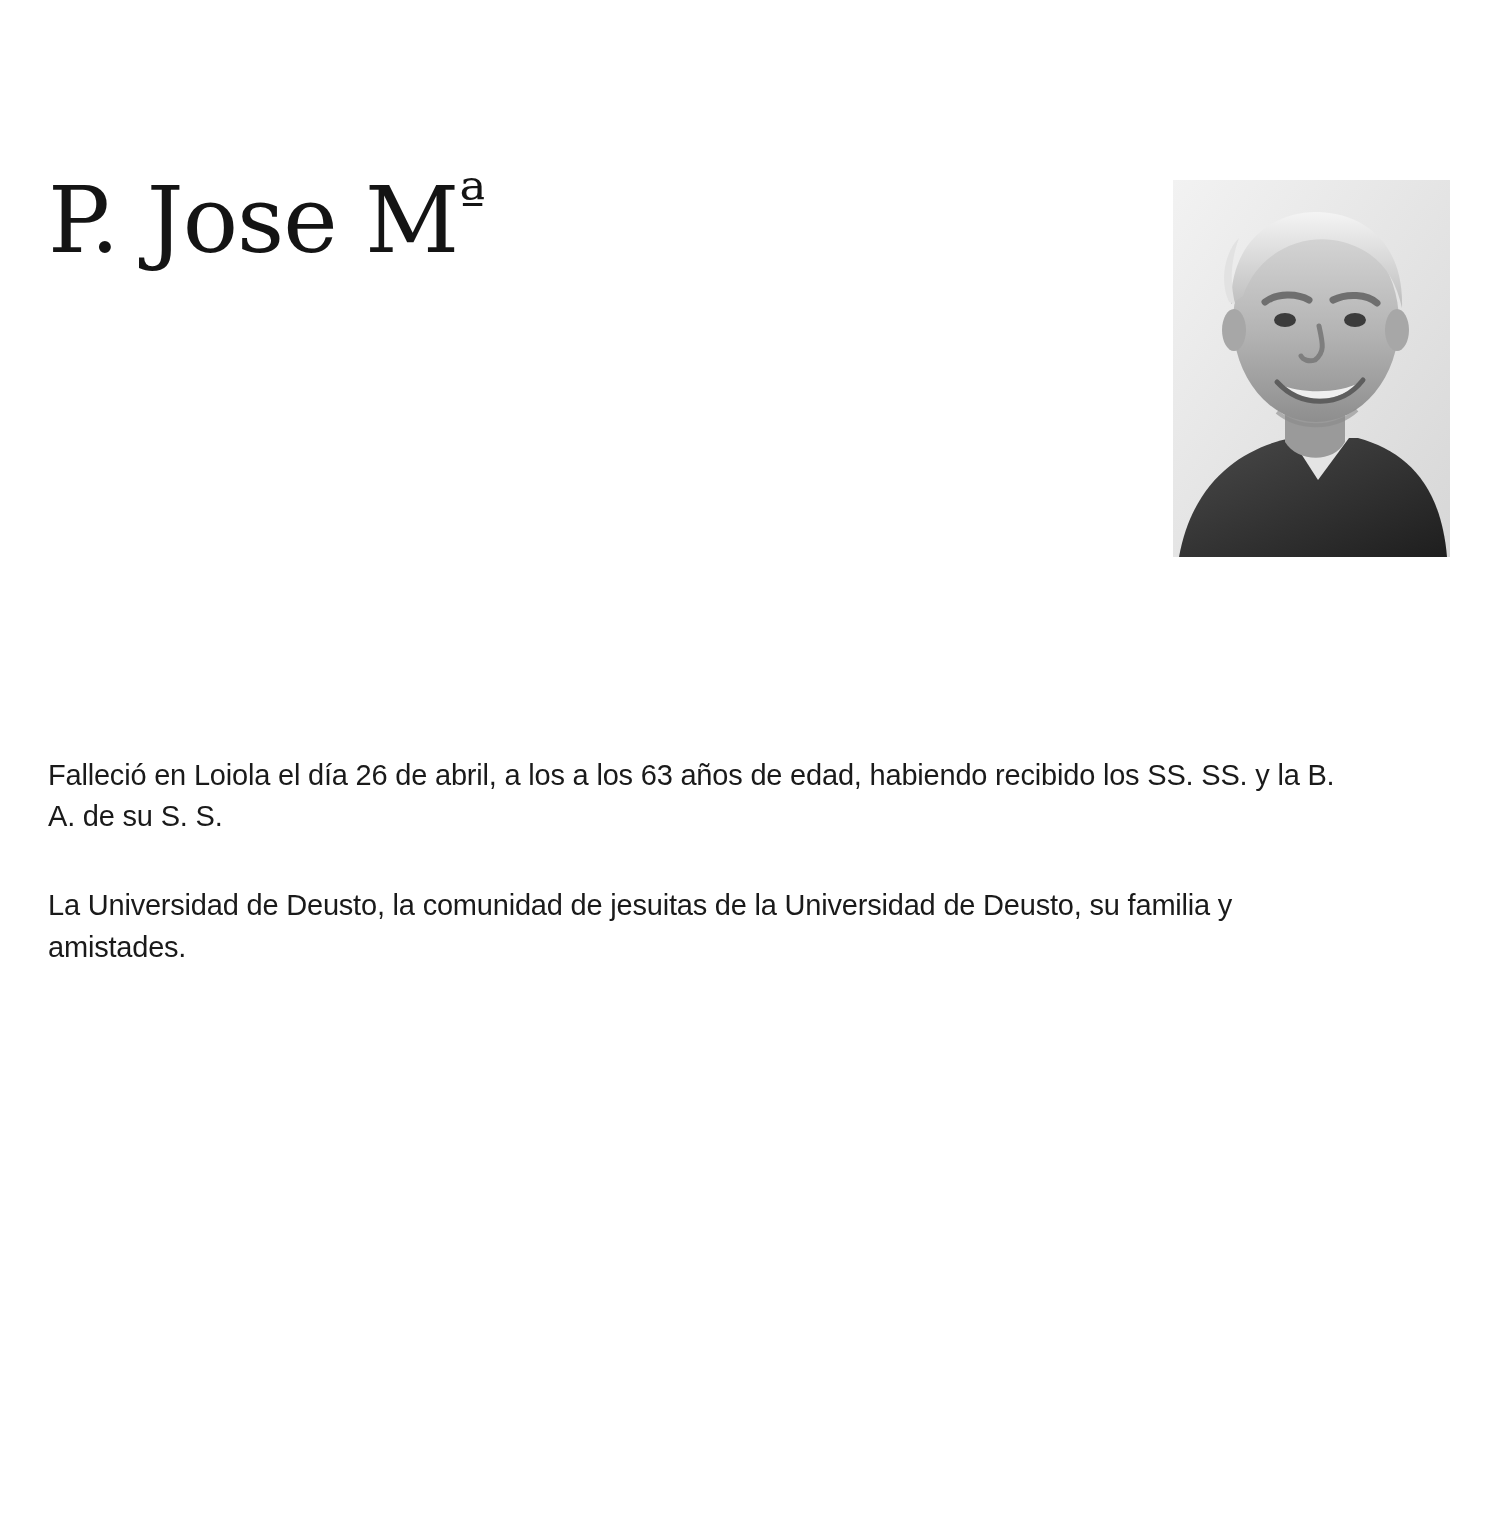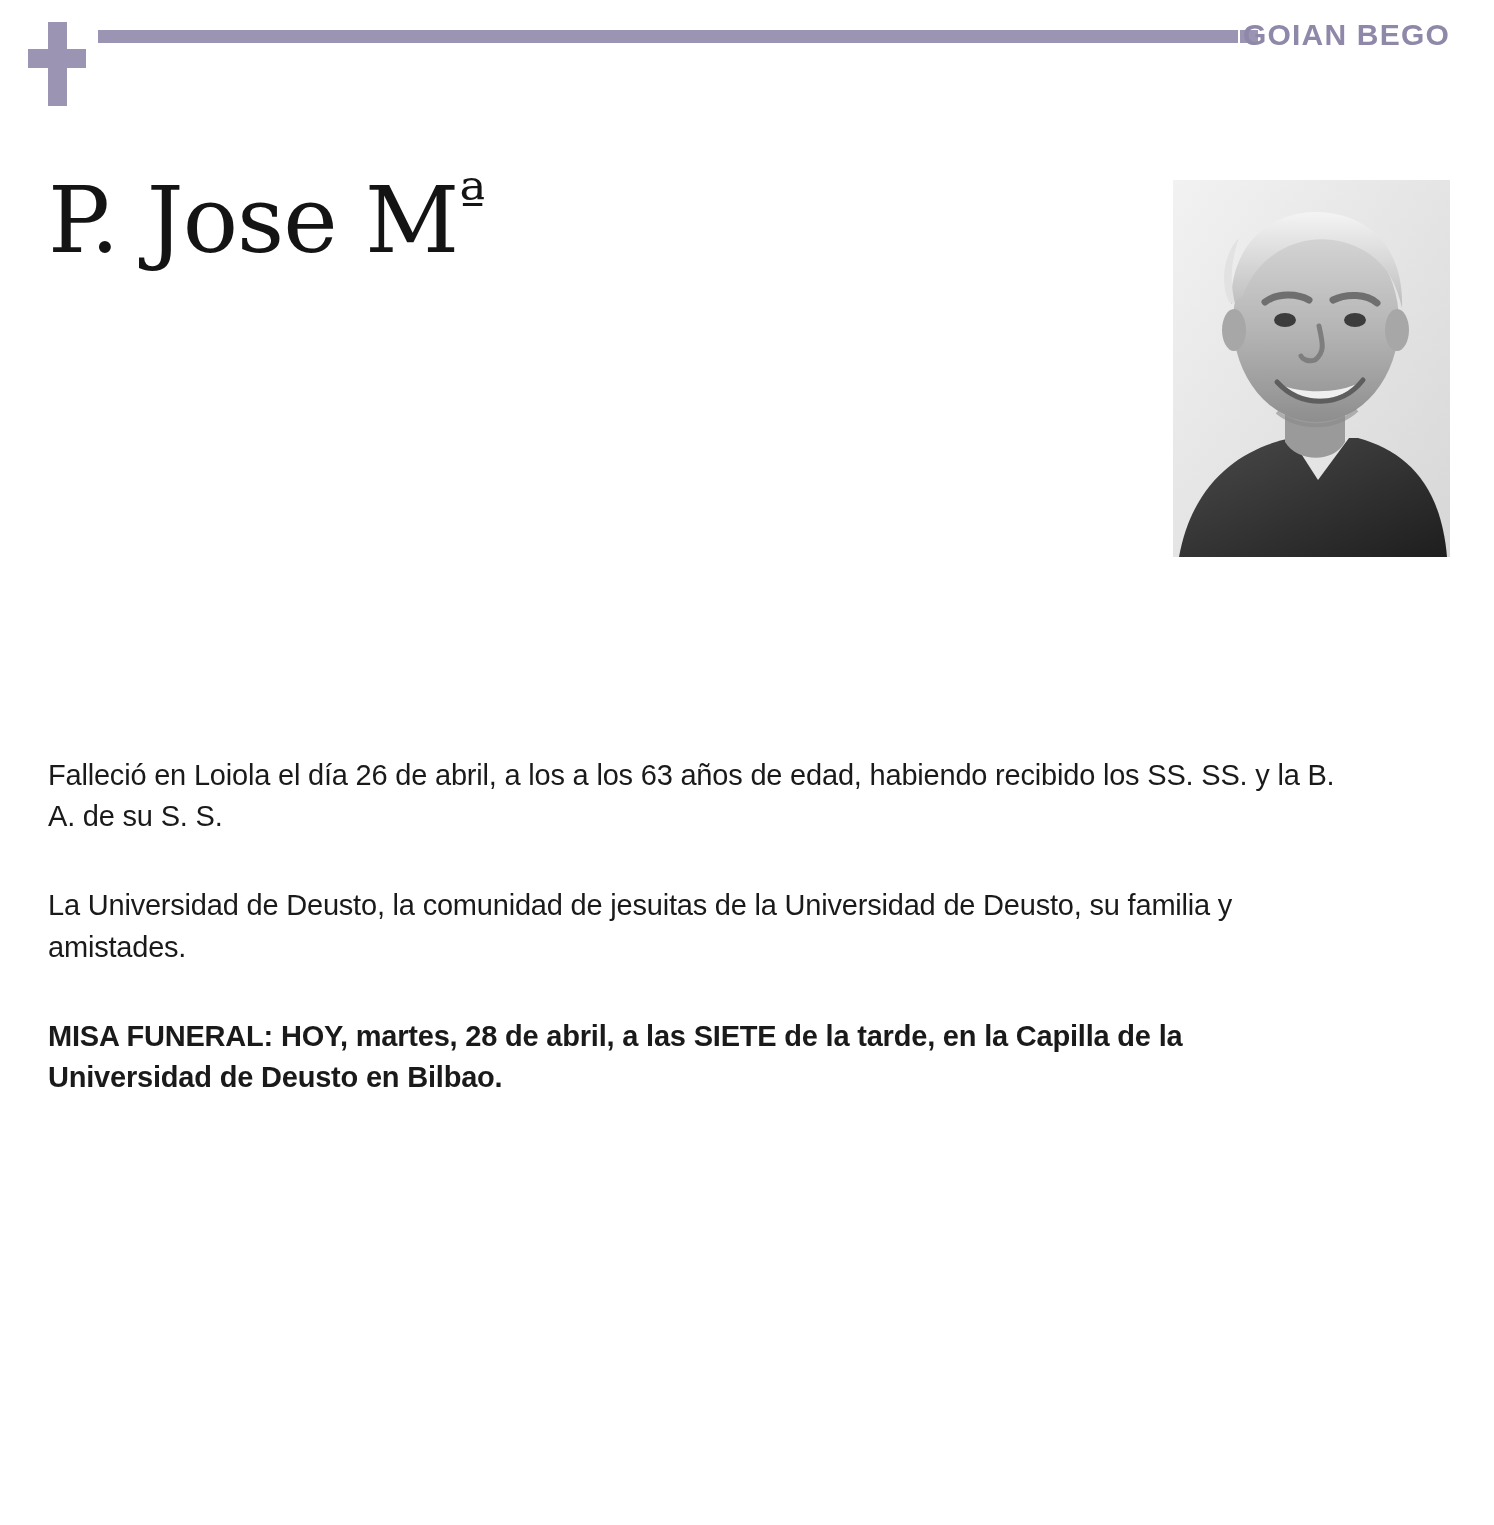--- a/index.html
+++ b/index.html
@@ -130,29 +130,20 @@
   .para.bold {
     font-weight: bold;
     margin-bottom: 0;
   }
 </style>
 </head>
 <body>
 
 <div class="page">
 
-  <div class="header">
-    <div class="cross">
-      <div class="v"></div>
-      <div class="h"></div>
-    </div>
-    <div class="rule"></div>
-    <div class="rule-tail"></div>
-    <div class="brand">GOIAN BEGO</div>
-  </div>
 
   <div class="name">
     <span class="line"><span>P. Jose M</span><sup>ª</sup></span>
   </div>
 
   <div class="portrait">
     <svg width="277" height="377" viewBox="0 0 277 377" xmlns="http://www.w3.org/2000/svg">
       <defs>
         <linearGradient id="bg" x1="0" y1="0" x2="1" y2="1">
           <stop offset="0%" stop-color="#f2f2f2"></stop>
@@ -199,16 +190,15 @@
       <path d="M106 204 C128 224 166 224 188 202 C166 214 128 214 106 204 Z" fill="#efefef"></path>
       <path d="M104 202 C128 228 168 228 190 200" stroke="#5e5e5e" stroke-width="5" fill="none" stroke-linecap="round"></path>
 
       <path d="M104 232 C126 250 162 250 184 230" stroke="#8a8a8a" stroke-width="4" fill="none" opacity="0.6"></path>
     </svg>
   </div>
 
   <div class="body-text">
     <p class="para">Falleció en Loiola el día 26 de abril, a los a los 63 años de edad, habiendo recibido los SS. SS. y la B. A. de su S. S.</p>
     <p class="para">La Universidad de Deusto, la comunidad de jesuitas de la Universidad de Deusto, su familia y amistades.</p>
-    <p class="para bold">MISA FUNERAL: HOY, martes, 28 de abril, a las SIETE de la tarde, en la Capilla de la Universidad de Deusto en Bilbao.</p>
   </div>
 
 </div>
 
 </body></html>

